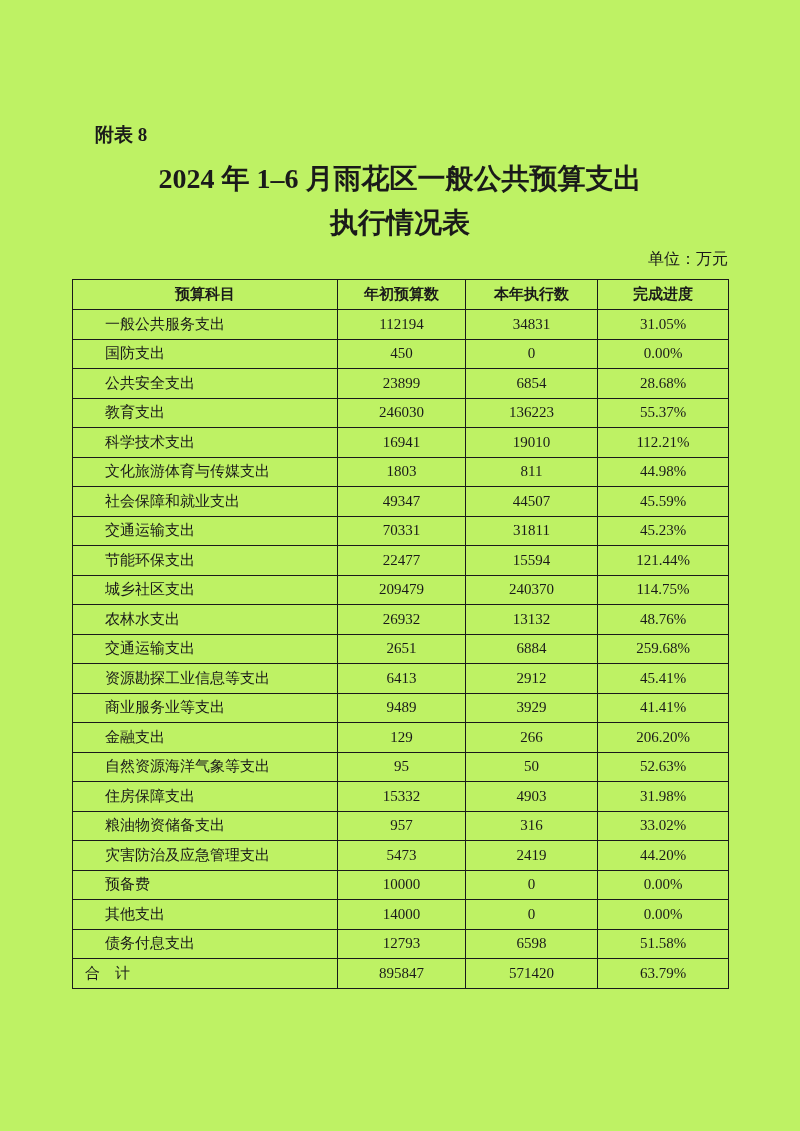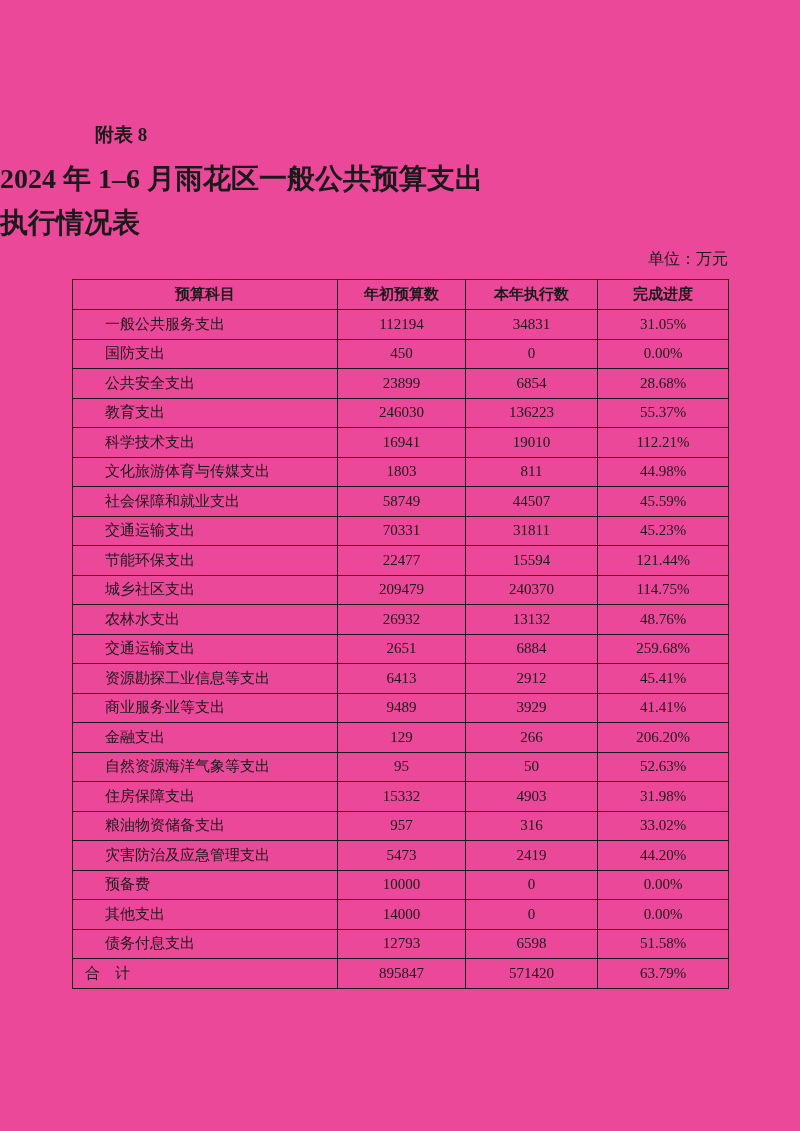--- a/index.html
+++ b/index.html
@@ -1,33 +1,33 @@
 <!DOCTYPE html>
 <html><head>
 <meta charset="utf-8">
 <style>
   html,body{margin:0;padding:0;background:#888;}
   .page{
     position:relative;
     width:800px;height:1131px;
     margin:0 auto;
-    background:#ec4899;
+    background:#bef264;
     font-family:"Liberation Serif","DejaVu Serif",serif;
     color:#1a1a1a;
     overflow:hidden;
   }
   .annex{
     margin:122px 0 0 95px;
     font-size:19px;
     font-weight:bold;
     line-height:26px;
   }
   .title{
     margin:9px 0 0 0;
-    text-align:left;
+    text-align:center;
     font-size:28px;
     font-weight:bold;
     line-height:44px;
   }
   .unit-note{
     margin:3px 72px 0 0;
     text-align:right;
     font-size:16px;
     line-height:22px;
   }
@@ -125,21 +125,21 @@
           <td class="num">112.21%</td>
         </tr>
         <tr>
           <td class="subject">文化旅游体育与传媒支出</td>
           <td class="num">1803</td>
           <td class="num">811</td>
           <td class="num">44.98%</td>
         </tr>
         <tr>
           <td class="subject">社会保障和就业支出</td>
-          <td class="num">58749</td>
+          <td class="num">49347</td>
           <td class="num">44507</td>
           <td class="num">45.59%</td>
         </tr>
         <tr>
           <td class="subject">交通运输支出</td>
           <td class="num">70331</td>
           <td class="num">31811</td>
           <td class="num">45.23%</td>
         </tr>
         <tr>

